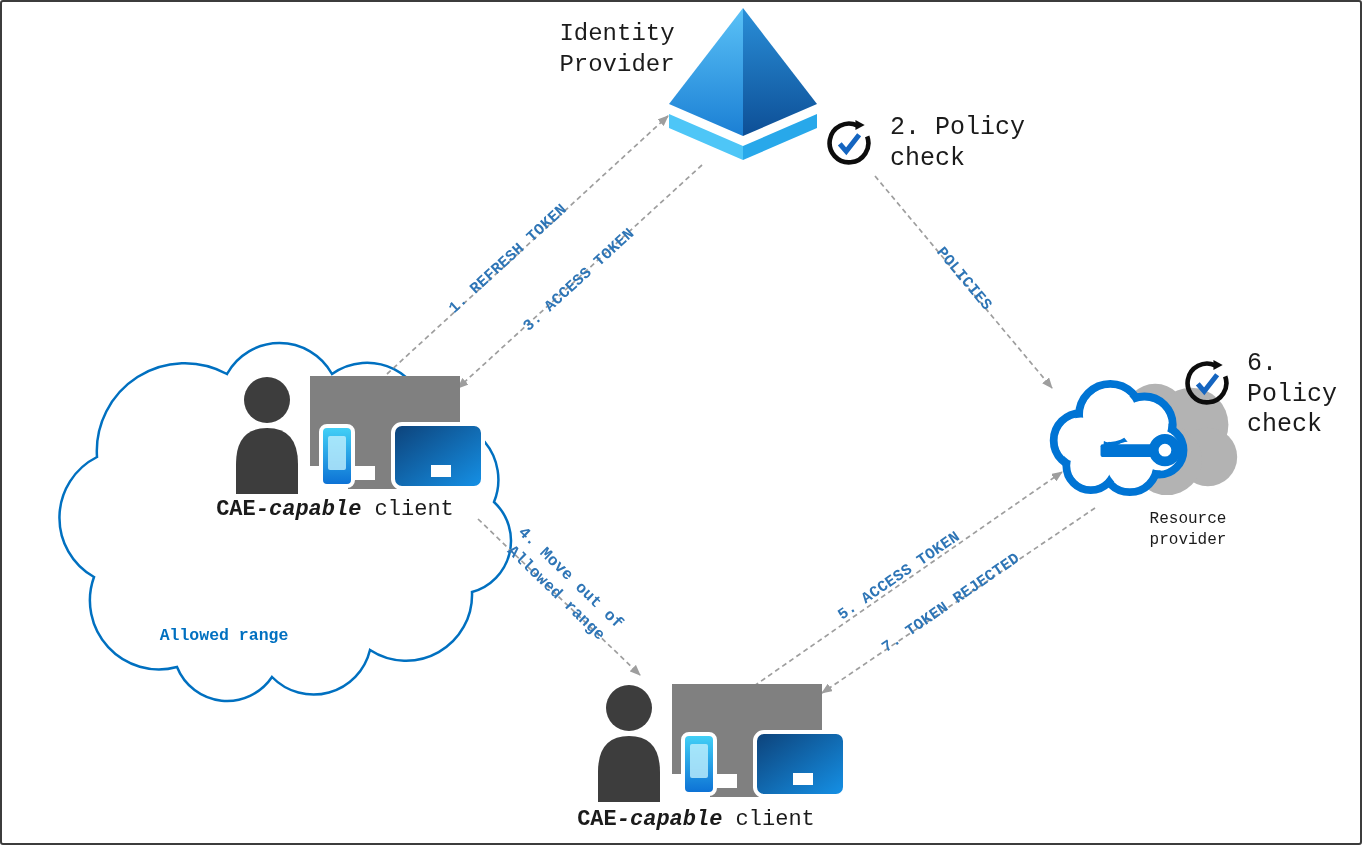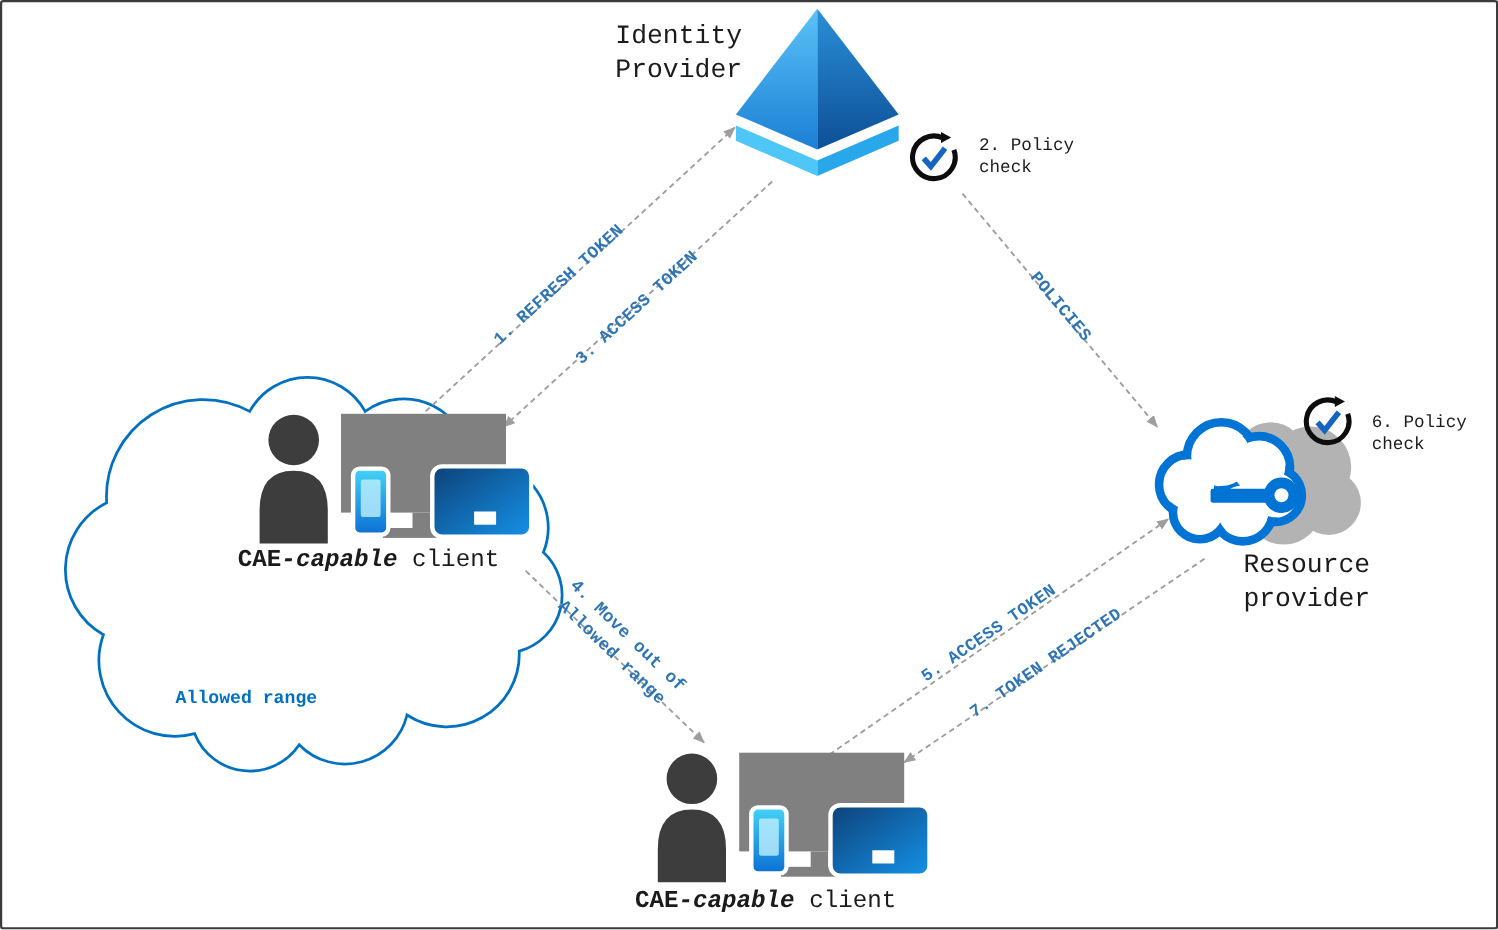--- a/index.html
+++ b/index.html
@@ -8,23 +8,23 @@
     border:2px solid #3c3c3c; border-radius:3px; box-sizing:border-box;
     font-family:Liberation Mono, monospace; overflow:hidden;
   }
   .layer { position:absolute; left:0; top:0; width:1362px; height:845px; }
   .abs { position:absolute; }
   .node-label {
     position:absolute; color:#1b1b1b; text-align:center;
     white-space:pre-line; transform:translate(-50%,-50%);
   }
   .big { font-size:24px; line-height:1.3; }
-  .med { font-size:24px; line-height:1.3; }
+  .med { font-size:16px; line-height:1.3; }
   .policy-label {
-    position:absolute; color:#1b1b1b; font-size:16px; line-height:1.22;
+    position:absolute; color:#1b1b1b; font-size:25px; line-height:1.22;
     white-space:pre-line; text-align:left; transform:translateY(-50%);
   }
   .client-name { font-size:22px; color:#1b1b1b; white-space:nowrap; }
   .client-name .acr { font-weight:700;margin-top:36px; }
   .client-name .mod { font-weight:700; font-style:italic;text-align:center; }
   .edge-label {
     position:absolute; color:#2e75b6; font-weight:700; font-size:15.5px;
     letter-spacing:.3px; white-space:pre-line; text-align:center; line-height:1.3;
   }
   .range-label {

